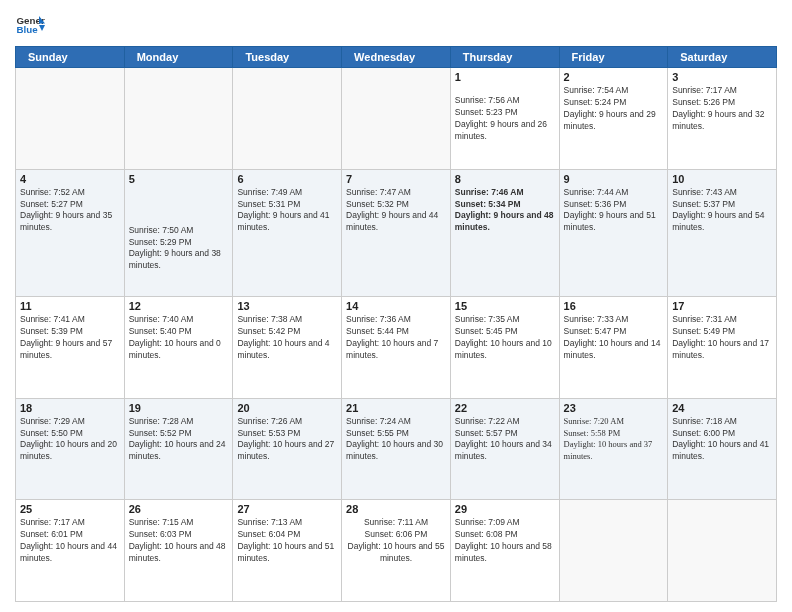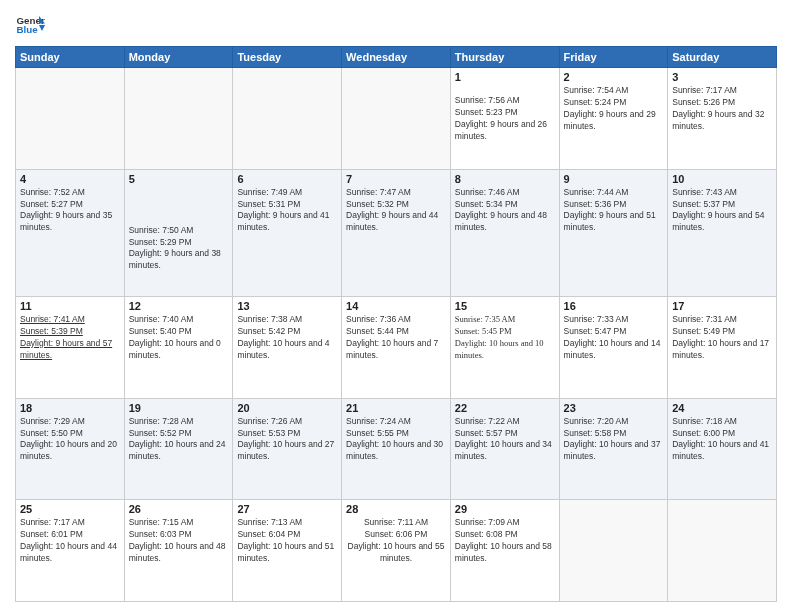--- a/index.html
+++ b/index.html
@@ -50,21 +50,21 @@
       border: 1px solid #ccc;
       border-collapse: collapse;
       width: 100%;
       table-layout: fixed;
     }
     .calendar th {
       background-color: #2e6db4;
       color: #fff;
       font-size: 11px;
       font-weight: bold;
-      padding: 4px 4px;
+      padding: 4px 12px;
       text-align: left;
       border: 1px solid #2060a0;
     }
     .calendar td {
       border: 1px solid #ccc;
       vertical-align: top;
       padding: 3px 4px;
       font-size: 9px;
       color: #333;
       background: #fff;
@@ -165,41 +165,41 @@
 Daylight: 9 hours and 41 minutes.</div>
           </td>
           <td>
             <span class="day-number">7</span>
             <div class="day-info" style="white-space: pre-line;">Sunrise: 7:47 AM
 Sunset: 5:32 PM
 Daylight: 9 hours and 44 minutes.</div>
           </td>
           <td>
             <span class="day-number">8</span>
-            <div class="day-info" style="white-space: pre-line;">Sunrise: 7:46 AM
+            <div class="day-info" style="white-space: pre-line; font-weight: bold;">Sunrise: 7:46 AM
 Sunset: 5:34 PM
 Daylight: 9 hours and 48 minutes.</div>
           </td>
           <td>
             <span class="day-number">9</span>
             <div class="day-info" style="white-space: pre-line;">Sunrise: 7:44 AM
 Sunset: 5:36 PM
 Daylight: 9 hours and 51 minutes.</div>
           </td>
           <td>
             <span class="day-number">10</span>
             <div class="day-info" style="white-space: pre-line;">Sunrise: 7:43 AM
 Sunset: 5:37 PM
 Daylight: 9 hours and 54 minutes.</div>
           </td>
         </tr>
         <tr>
           <td>
             <span class="day-number">11</span>
-            <div class="day-info" style="white-space: pre-line; text-decoration: underline;">Sunrise: 7:41 AM
+            <div class="day-info" style="white-space: pre-line;">Sunrise: 7:41 AM
 Sunset: 5:39 PM
 Daylight: 9 hours and 57 minutes.</div>
           </td>
           <td>
             <span class="day-number">12</span>
             <div class="day-info" style="white-space: pre-line;">Sunrise: 7:40 AM
 Sunset: 5:40 PM
 Daylight: 10 hours and 0 minutes.</div>
           </td>
           <td>
@@ -209,21 +209,21 @@
 Daylight: 10 hours and 4 minutes.</div>
           </td>
           <td>
             <span class="day-number">14</span>
             <div class="day-info" style="white-space: pre-line;">Sunrise: 7:36 AM
 Sunset: 5:44 PM
 Daylight: 10 hours and 7 minutes.</div>
           </td>
           <td>
             <span class="day-number">15</span>
-            <div class="day-info" style="white-space: pre-line; font-family: Liberation Serif, serif;">Sunrise: 7:35 AM
+            <div class="day-info" style="white-space: pre-line;">Sunrise: 7:35 AM
 Sunset: 5:45 PM
 Daylight: 10 hours and 10 minutes.</div>
           </td>
           <td>
             <span class="day-number">16</span>
             <div class="day-info" style="white-space: pre-line;">Sunrise: 7:33 AM
 Sunset: 5:47 PM
 Daylight: 10 hours and 14 minutes.</div>
           </td>
           <td>
@@ -259,21 +259,21 @@
 Daylight: 10 hours and 30 minutes.</div>
           </td>
           <td>
             <span class="day-number">22</span>
             <div class="day-info" style="white-space: pre-line;">Sunrise: 7:22 AM
 Sunset: 5:57 PM
 Daylight: 10 hours and 34 minutes.</div>
           </td>
           <td>
             <span class="day-number">23</span>
-            <div class="day-info" style="white-space: pre-line;">Sunrise: 7:20 AM
+            <div class="day-info" style="white-space: pre-line; font-family: Liberation Serif, serif;">Sunrise: 7:20 AM
 Sunset: 5:58 PM
 Daylight: 10 hours and 37 minutes.</div>
           </td>
           <td>
             <span class="day-number">24</span>
             <div class="day-info" style="white-space: pre-line;">Sunrise: 7:18 AM
 Sunset: 6:00 PM
 Daylight: 10 hours and 41 minutes.</div>
           </td>
         </tr>

